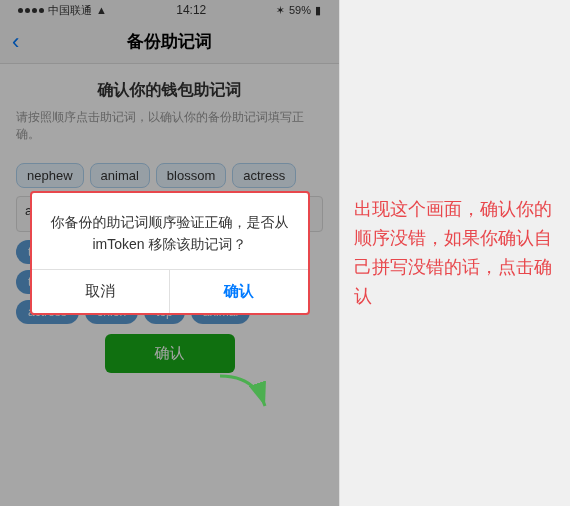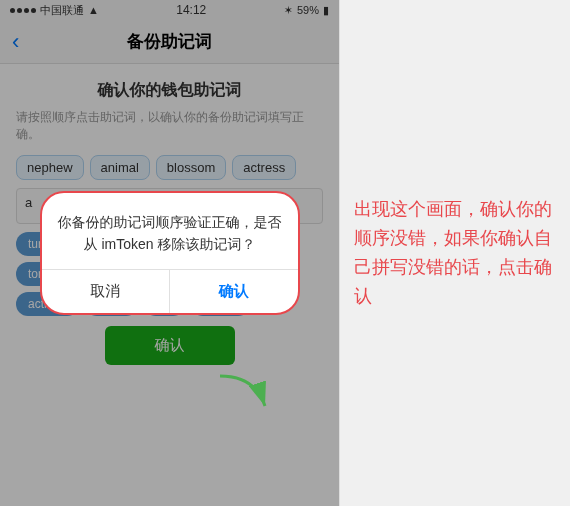--- a/index.html
+++ b/index.html
@@ -23,21 +23,21 @@
       flex-shrink: 0;
     }
 
     
     .status-bar {
       background: #f7f7f7;
       height: 20px;
       display: flex;
       align-items: center;
       justify-content: space-between;
-      padding: 0 10px;
+      padding: 0 18px;
       font-size: 11px;
       color: #333;
     }
     .status-left { display: flex; align-items: center; gap: 4px; }
     .status-center { font-size: 12px; font-weight: 500; }
     .status-right { display: flex; align-items: center; gap: 4px; font-size: 11px; }
 
     
     .nav-bar {
       background: #f7f7f7;
@@ -71,21 +71,21 @@
       font-size: 16px;
       font-weight: 600;
       text-align: center;
       color: #333;
       margin-bottom: 8px;
     }
 
     .confirm-hint {
       font-size: 12px;
       color: #999;
-      margin-bottom: 12px;
+      margin-bottom: 20px;
       line-height: 1.4;
     }
 
     
     .word-row {
       display: flex;
       flex-wrap: wrap;
       gap: 6px;
       margin-bottom: 8px;
     }
@@ -151,23 +151,23 @@
       top: 0; left: 0; right: 0; bottom: 0;
       background: rgba(0,0,0,0.35);
       display: flex;
       align-items: center;
       justify-content: center;
       z-index: 100;
     }
 
     .dialog-box {
       background: #fff;
-      border-radius: 24px;
+      border-radius: 4px;
       border: 2px solid #e8474c;
-      width: 260px;
+      width: 280px;
       overflow: hidden;
     }
 
     .dialog-body {
       padding: 18px 16px 14px;
       text-align: center;
       font-size: 14px;
       color: #333;
       line-height: 1.6;
     }

